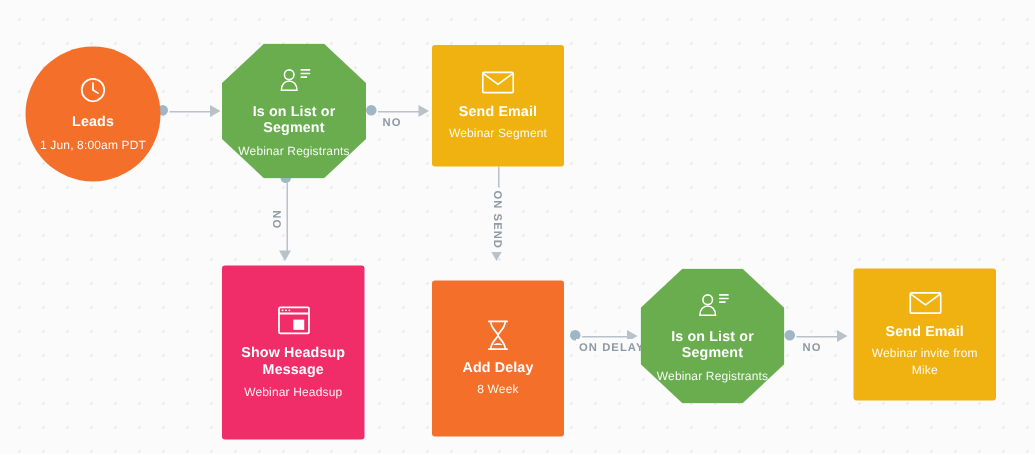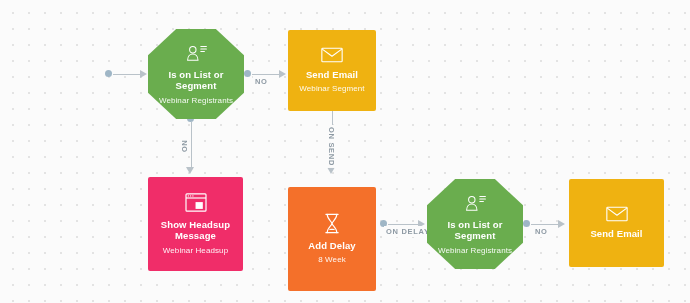--- a/index.html
+++ b/index.html
@@ -130,20 +130,30 @@
   <div class="port" style="left:380px; top:220px;"></div>
   <div class="edge h" style="left:388px; top:223.5px; width:33px;"></div>
   <div class="arrow right" style="left:418px; top:219.5px;"></div>
   <div class="edge-label" style="left:384px; top:226px;text-align:right;">ON DELAY</div>
 
   <div class="port" style="left:523px; top:220px;"></div>
   <div class="edge h" style="left:531px; top:223.5px; width:30px;"></div>
   <div class="arrow right" style="left:558px; top:219.5px;"></div>
   <div class="edge-label" style="left:533px; top:226px;">NO</div>
 
+  <div class="node circle" style="left:17px; top:31px; width:90px; height:90px; background:#f4702a;">
+    <span class="icon">
+      <svg width="20" height="20" viewBox="0 0 24 24" fill="none" stroke="#ffffff" stroke-width="1.4" stroke-linecap="round">
+        <circle cx="12" cy="12" r="9"></circle>
+        <path d="M12 6.5 L12 12 L16 14.5"></path>
+      </svg>
+    </span>
+    <div class="title">Leads</div>
+    <div class="subtitle">1 Jun, 8:00am PDT</div>
+  </div>
 
   <div class="node octagon" style="left:148px; top:29px; width:96px; height:90px; background:#6aad4e; padding:0 6px;">
     <span class="icon">
       <svg width="24" height="20" viewBox="0 0 30 24" fill="none" stroke="#ffffff" stroke-width="1.3" stroke-linecap="round">
         <circle cx="11" cy="8" r="4"></circle>
         <path d="M4.5 21 C4.5 15.8 7.6 13.2 11 13.2 C14.4 13.2 17.5 15.8 17.5 21 Z"></path>
         <path d="M21 4 L28 4 M21 7 L28 7 M21 10 L25.5 10"></path>
       </svg>
     </span>
     <div class="title">Is on List or Segment</div>
@@ -154,21 +164,21 @@
     <span class="icon">
       <svg width="22" height="16" viewBox="0 0 26 18" fill="none" stroke="#ffffff" stroke-width="1.3" stroke-linejoin="round">
         <rect x="1" y="1" width="24" height="16" rx="1"></rect>
         <path d="M1.5 2 L13 10.5 L24.5 2"></path>
       </svg>
     </span>
     <div class="title">Send Email</div>
     <div class="subtitle">Webinar Segment</div>
   </div>
 
-  <div class="node square" style="left:148px; top:177px; width:95px; height:94px; background:#f02d69; padding:4px 8px;">
+  <div class="node square" style="left:148px; top:177px; width:95px; height:116px; background:#f02d69; padding:4px 8px;">
     <span class="icon">
       <svg width="22" height="20" viewBox="0 0 24 22" fill="none" stroke="#ffffff" stroke-width="1.3" stroke-linejoin="round">
         <rect x="1" y="1" width="22" height="19" rx="1"></rect>
         <path d="M1 5.5 L23 5.5"></path>
         <circle cx="3.6" cy="3.2" r="0.7" fill="#ffffff" stroke="none"></circle>
         <circle cx="6.1" cy="3.2" r="0.7" fill="#ffffff" stroke="none"></circle>
         <circle cx="8.6" cy="3.2" r="0.7" fill="#ffffff" stroke="none"></circle>
         <rect x="11.5" y="10" width="8" height="7.5" fill="#ffffff" stroke="none"></rect>
       </svg>
     </span>
@@ -202,15 +212,16 @@
   </div>
 
   <div class="node square" style="left:569px; top:179px; width:95px; height:88px; background:#efb211; padding:0 8px;">
     <span class="icon">
       <svg width="22" height="16" viewBox="0 0 26 18" fill="none" stroke="#ffffff" stroke-width="1.3" stroke-linejoin="round">
         <rect x="1" y="1" width="24" height="16" rx="1"></rect>
         <path d="M1.5 2 L13 10.5 L24.5 2"></path>
       </svg>
     </span>
     <div class="title">Send Email</div>
+    <div class="subtitle">Webinar invite from Mike</div>
   </div>
 
 </div>
 
 </body></html>

